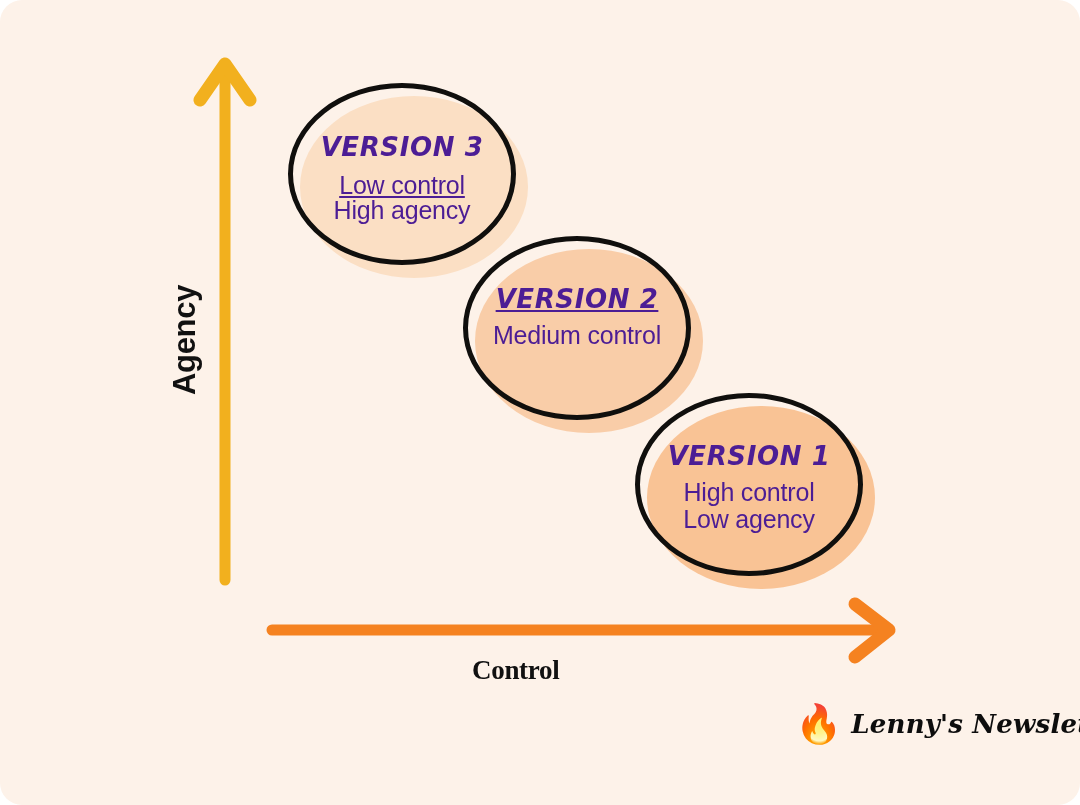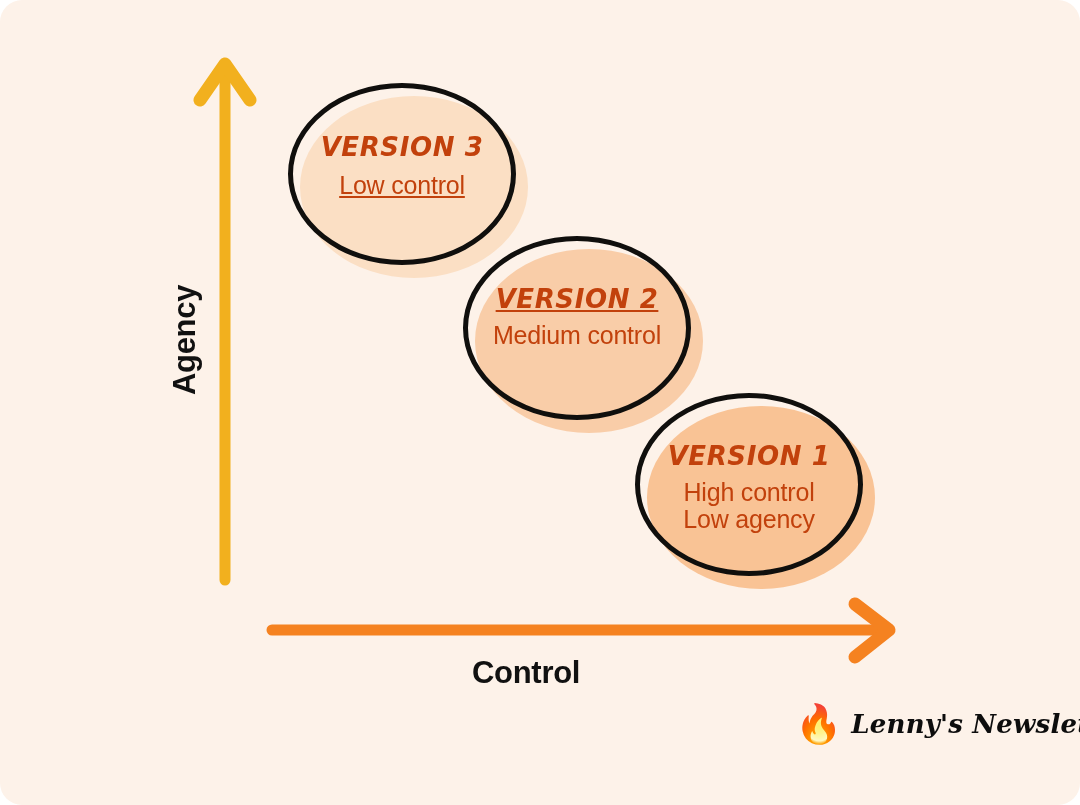--- a/index.html
+++ b/index.html
@@ -38,21 +38,22 @@
     top: 0;
     width: 200px;
     font-size: 31px;
     transform: translate(87px, 320px) rotate(-90deg);
     transform-origin: 100px 20px;
     text-align: center;
   }
   #control-label {
     left: 472px;
     top: 655px;
-    font-size: 31px;
+    font-size: 27px;
+    font-family: Liberation Serif, serif;
   }
 
   
   .bubble {
     position: absolute;
   }
   .bubble-fill {
     position: absolute;
     border-radius: 50%;
   }
@@ -61,21 +62,21 @@
     border-radius: 50%;
     border: 5px solid #100F0D;
     box-sizing: border-box;
     background: transparent;
   }
   .bubble-text {
     position: absolute;
     left: 0;
     width: 100%;
     text-align: center;
-    color: #c2410c;
+    color: #4c1d95;
   }
   .bubble-title {
     font-family: "DejaVu Sans", sans-serif;
     font-weight: bold;
     font-style: italic;
     font-size: 26px;
     letter-spacing: 0.6px;
     line-height: 1.05;
     text-transform: uppercase;
   }
@@ -130,20 +131,21 @@
 
   <div class="axis-label" id="agency-label">Agency</div>
 
   <div class="axis-label" id="control-label">Control</div>
 
   <div class="bubble" style="left:288px; top:83px; width:240px; height:195px;">
     <div class="bubble-fill" style="left:12px; top:13px; width:228px; height:182px; background:#FBDFC4;"></div>
     <div class="bubble-outline" style="left:0; top:0; width:228px; height:182px;"></div>
     <div class="bubble-text bubble-title" style="top:51px; width:228px;">VERSION 3</div>
     <div class="bubble-text bubble-sub" style="top:88px; width:228px;text-decoration:underline;">Low control</div>
+    <div class="bubble-text bubble-sub" style="top:113px; width:228px;">High agency</div>
   </div>
 
   <div class="bubble" style="left:463px; top:236px; width:240px; height:197px;">
     <div class="bubble-fill" style="left:12px; top:13px; width:228px; height:184px; background:#F9CDA8;"></div>
     <div class="bubble-outline" style="left:0; top:0; width:228px; height:184px;"></div>
     <div class="bubble-text bubble-title" style="top:50px; width:228px;text-decoration:underline;">VERSION 2</div>
     <div class="bubble-text bubble-sub" style="top:85px; width:228px;">Medium control</div>
   </div>
 
   <div class="bubble" style="left:635px; top:393px; width:240px; height:196px;">

